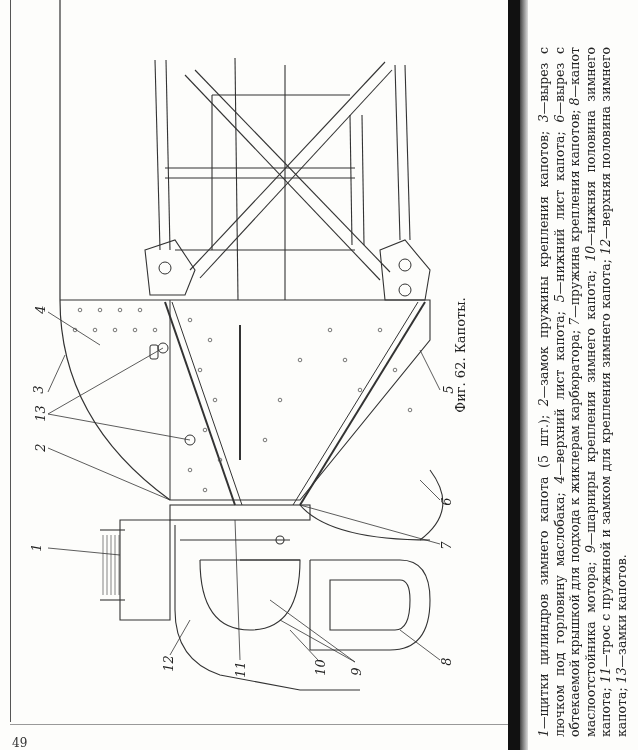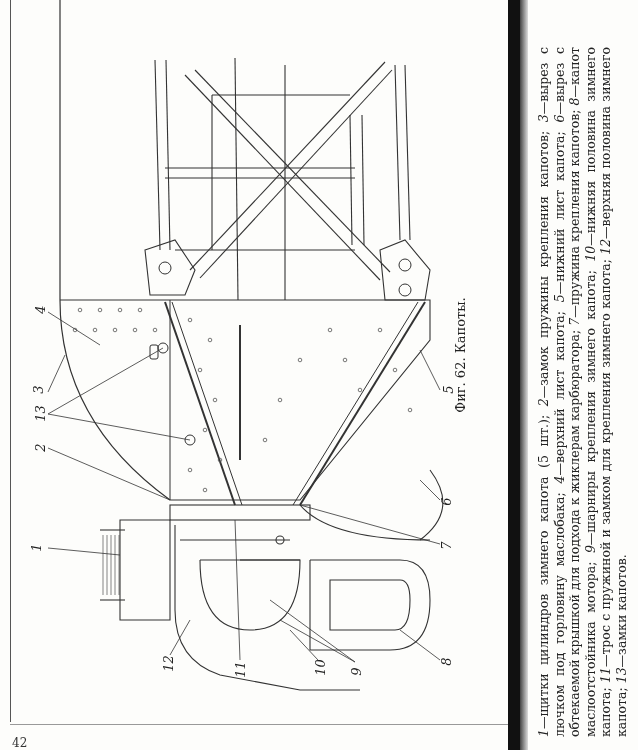--- a/index.html
+++ b/index.html
@@ -147,21 +147,21 @@
   <span class="callout" style="left:442px;top:654px;">8</span>
   <span class="callout" style="left:352px;top:664px;">9</span>
   <span class="callout" style="left:312px;top:660px;">10</span>
   <span class="callout" style="left:232px;top:662px;">11</span>
   <span class="callout" style="left:160px;top:656px;">12</span>
 
   <div class="fig-caption">Фиг. 62. Капоты.</div>
 
   <div class="frame-left"></div>
   <div class="frame-bottom"></div>
-  <div class="page-number">42</div>
+  <div class="page-number">49</div>
 
   <div class="spine"></div>
   <div class="spine2"></div>
 
   <div class="caption-block">
     <span class="num">1</span><span>—щитки цилиндров зимнего капота (5 шт.); </span><span class="num">2</span><span>—замок пружины крепления капотов; </span><span class="num">3</span><span>—вырез с лючком под горловину маслобака; </span><span class="num">4</span><span>—верхний лист капота; </span><span class="num">5</span><span>—нижний лист капота; </span><span class="num">6</span><span>—вырез с обтекаемой крышкой для подхода к жиклерам карбюратора; </span><span class="num">7</span><span>—пружина крепления капотов; </span><span class="num">8</span><span>—капот маслоотстойника мотора; </span><span class="num">9</span><span>—шарниры крепления зимнего капота; </span><span class="num">10</span><span>—нижняя половина зимнего капота; </span><span class="num">11</span><span>—трос с пружиной и замком для крепления зимнего капота; </span><span class="num">12</span><span>—верхняя половина зимнего капота; </span><span class="num">13</span><span>—замки капотов.</span>
   </div>
 
 </div>
 

